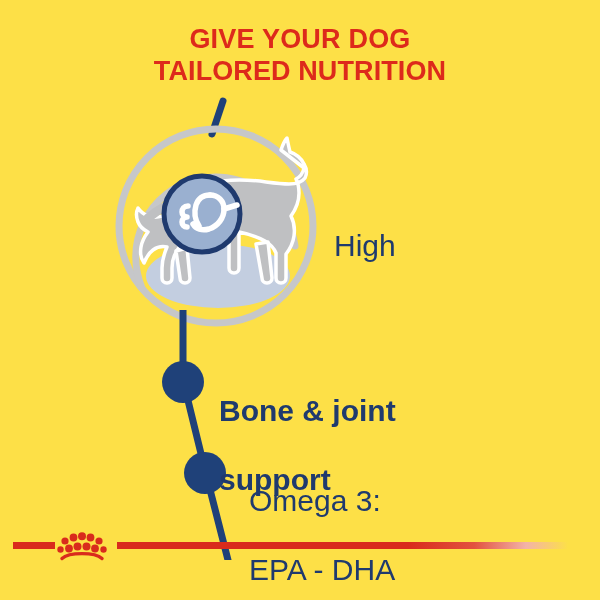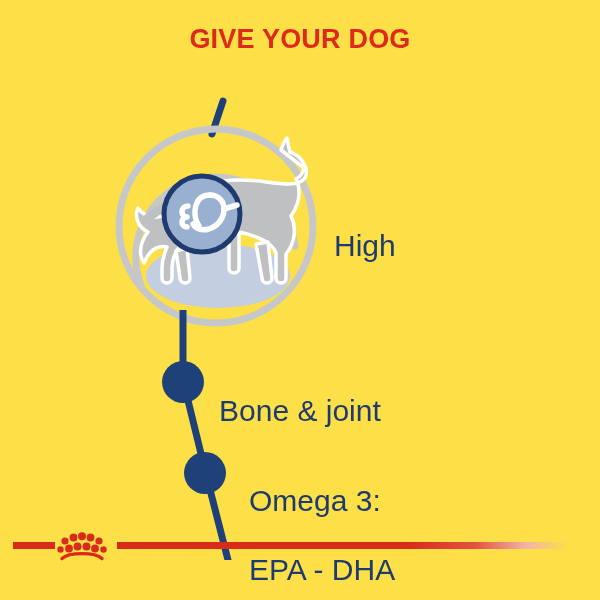--- a/index.html
+++ b/index.html
@@ -61,21 +61,21 @@
     position: absolute;
     font-family: "Liberation Sans", sans-serif;
     font-weight: normal;
     font-size: 30px;
     line-height: 1.14;
     color: #1F3A6E;
     white-space: pre-line;
   }
   .feature-label .fl-line { display: block; }
   #label-0 { left: 334px; top: 195px; }
-  #label-1 { left: 219px; top: 360px; }
+  #label-1 { left: 219px; top: 360px; font-weight: bold; }
   #label-2 { left: 249px; top: 450px; }
 
   
   .brandbar {
     position: absolute;
     left: 0;
     top: 538px;
     width: 600px;
     height: 14px;
   }
@@ -109,20 +109,21 @@
   }
   .crown svg { display: block; }
 </style>
 </head>
 <body>
 
 <div id="poster">
 
   <div class="headline">
     <span class="hl-line l1">GIVE YOUR DOG</span>
+    <span class="hl-line l2">TAILORED NUTRITION</span>
   </div>
 
   <div class="illustration">
     <svg width="230" height="236" viewBox="0 0 230 236" xmlns="http://www.w3.org/2000/svg">
 
       <line x1="117" y1="5" x2="106" y2="38" stroke="#1F4179" stroke-width="7" stroke-linecap="round"></line>
 
       <circle cx="110" cy="130" r="97" fill="none" stroke="#C6C7C9" stroke-width="7"></circle>
 
       <path d="M 36 192 A 80 80 0 1 1 189 150" fill="none" stroke="#C6C7C9" stroke-width="7" stroke-linecap="round"></path>
@@ -202,20 +203,21 @@
       <circle cx="55" cy="163" r="21" fill="#1F4179"></circle>
     </svg>
   </div>
 
   <div class="feature-label" id="label-0">
     <span class="fl-line">High</span>
   </div>
 
   <div class="feature-label" id="label-1">
     <span class="fl-line">Bone &amp; joint</span>
+    <span class="fl-line">support</span>
   </div>
 
   <div class="feature-label" id="label-2">
     <span class="fl-line">Omega 3:</span>
     <span class="fl-line">EPA - DHA</span>
   </div>
 
   <div class="brandbar">
     <div class="bar-left"></div>
     <div class="bar-right"></div>

